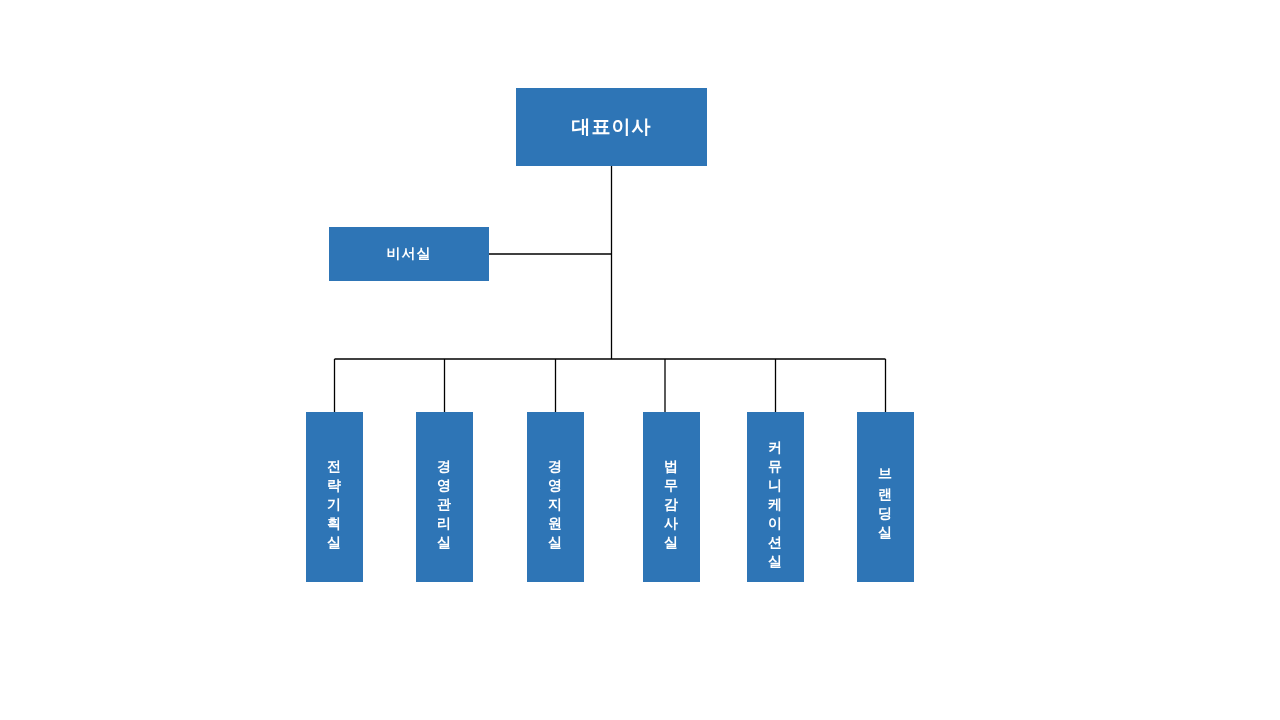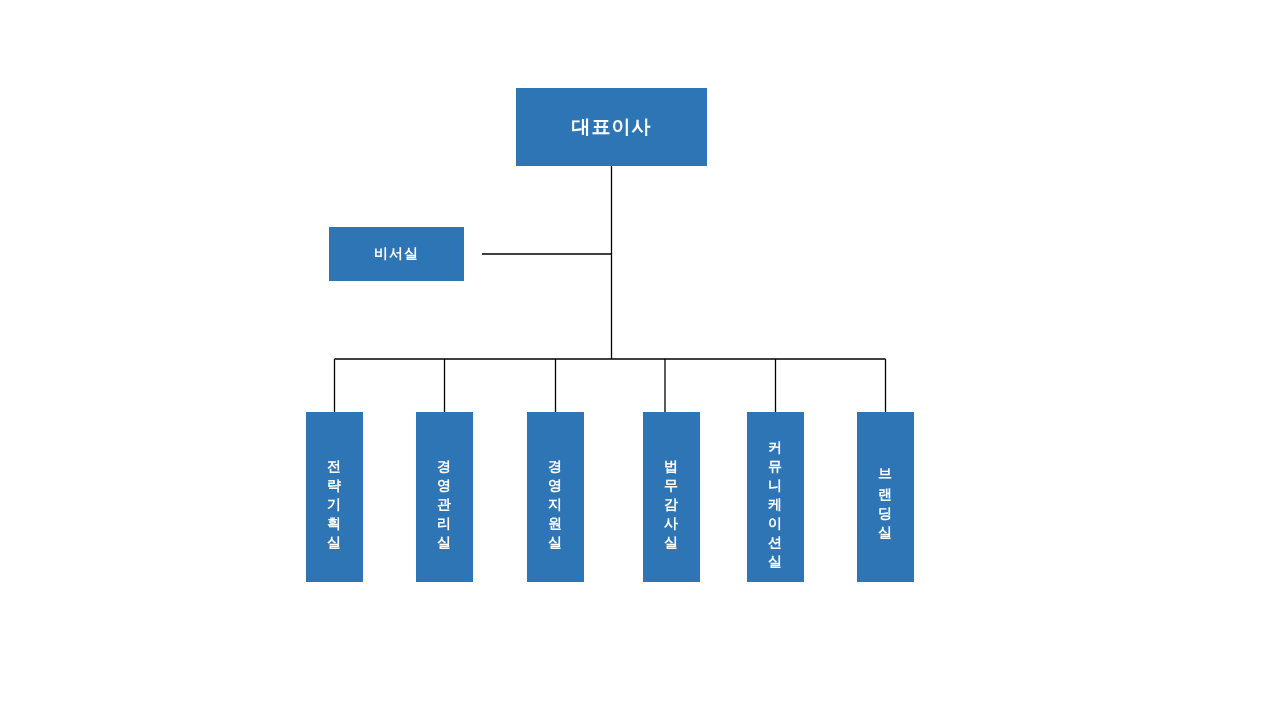--- a/index.html
+++ b/index.html
@@ -43,21 +43,21 @@
     left: 516px;
     top: 88px;
     width: 191px;
     height: 78px;
     font-size: 19px;
     letter-spacing: 1px;
   }
   .node-assistant {
     left: 329px;
     top: 227px;
-    width: 135px;
+    width: 160px;
     height: 54px;
     font-size: 14px;
     letter-spacing: 1px;
   }
   .node-dept {
     top: 412px;
     width: 57px;
     height: 170px;
     font-size: 14px;
   }

